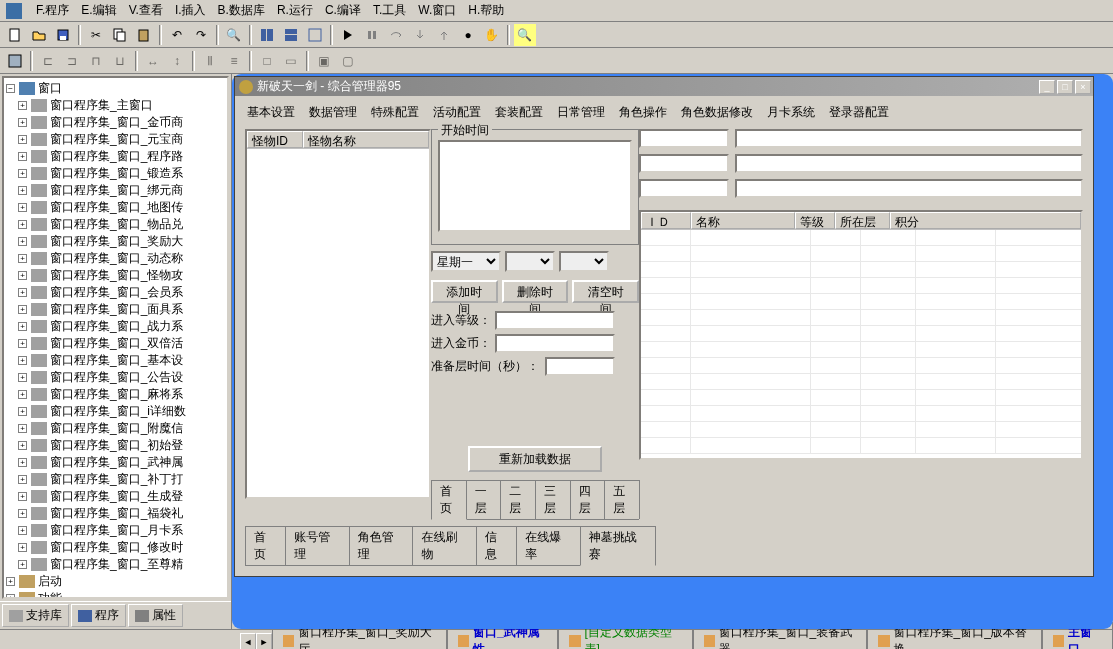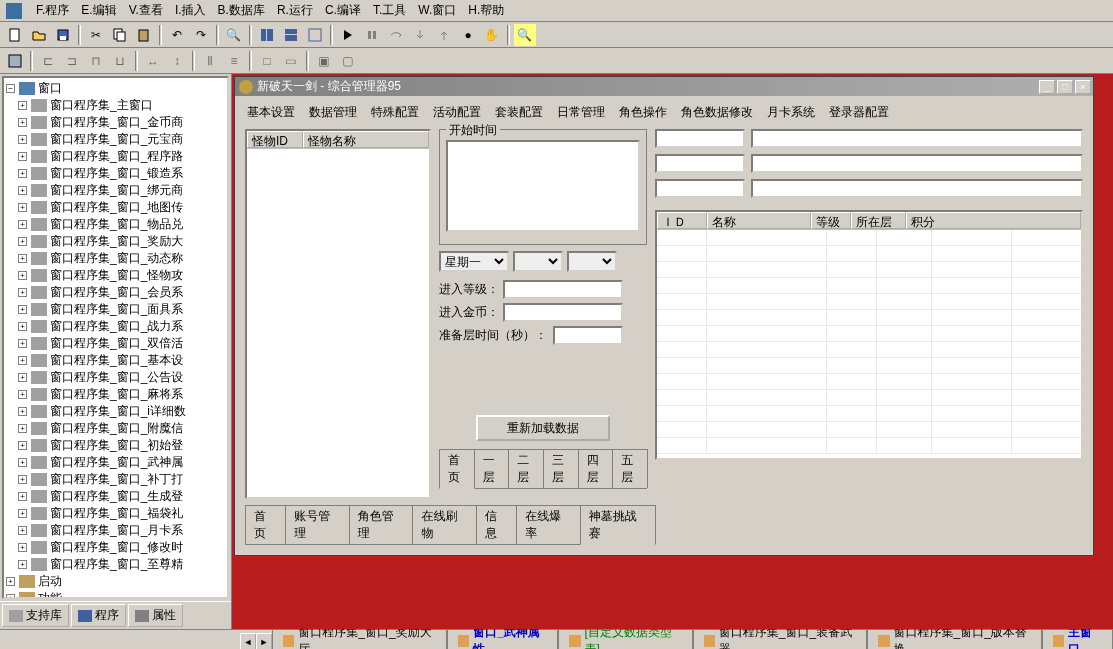--- a/index.html
+++ b/index.html
@@ -16,33 +16,33 @@
 .left-panel { width: 232px; background: #d4d0c8; border-right: 1px solid #808080; display: flex; flex-direction: column; }
 .tree-container { flex: 1; background: white; margin: 2px; border: 2px inset #d4d0c8; overflow-y: scroll; overflow-x: hidden; padding: 2px; }
 .tree-node { display: flex; align-items: center; height: 17px; white-space: nowrap; }
 .tree-expander { width: 9px; height: 9px; border: 1px solid #808080; background: white; font-size: 8px; display: flex; align-items: center; justify-content: center; margin-right: 4px; cursor: default; line-height: 1; }
 .tree-line { width: 12px; flex-shrink: 0; }
 .tree-icon { width: 16px; height: 13px; background: #c0a060; margin-right: 3px; flex-shrink: 0; }
 .tree-icon.gray { background: #a0a0a0; }
 .tree-icon.blue { background: #5080b0; }
 .tree-label { white-space: nowrap; }
 
-.right-panel { flex: 1; background: #b91c1c; padding: 2px; position: relative; }
+.right-panel { flex: 1; background: #3b82f6; padding: 2px; position: relative; border-radius: 9px; }
 
 .mdi-window { width: 860px; background: #d4d0c8; border: 1px solid #404040; position: relative; }
 .mdi-title { height: 19px; background: linear-gradient(to right, #808080, #b0b0b0); color: white; display: flex; align-items: center; padding-left: 4px; }
 .mdi-title-icon { width: 14px; height: 14px; background: #c0a040; border-radius: 50%; margin-right: 4px; }
 .mdi-title-buttons { margin-left: auto; display: flex; }
 .mdi-btn { width: 16px; height: 14px; background: #d4d0c8; border: 1px outset #fff; margin-right: 2px; font-size: 9px; display: flex; align-items: center; justify-content: center; font-family: sans-serif; }
 
 .mdi-body { padding: 6px 10px 10px 10px; }
 .top-menu { display: flex; gap: 10px; margin-bottom: 6px; }
 .top-menu-item { padding: 2px; cursor: default; }
 
-.content-row { display: flex; gap: 8px; }
+.content-row { display: flex; }
 .col-left { width: 186px; }
 .col-mid { width: 208px; }
 .col-right { flex: 1; }
 
 .listview { background: white; border: 2px inset #d4d0c8; }
 .lv-header { display: flex; background: #d4d0c8; border-bottom: 1px solid #c0c0c0; }
 .lv-col { border: 1px outset #fff; padding: 1px 4px; height: 17px; overflow: hidden; }
 .lv-body { overflow: hidden; }
 .lv-row { display: flex; height: 16px; border-bottom: 1px solid #e8e8e8; }
 .lv-cell { border-right: 1px solid #e8e8e8; }
@@ -453,20 +453,25 @@
             <div class="groupbox" style="height:116px">
               <span class="groupbox-title">开始时间</span>
               <div class="listbox" style="height:92px;width:100%"></div>
             </div>
             <div class="form-row">
               <select style="width:70px"><option>星期一</option></select>
               <select style="width:50px"><option></option></select>
               <select style="width:50px"><option></option></select>
             </div>
             <div class="form-row" style="margin-top:8px">
+              <button class="btn">添加时间</button>
+              <button class="btn">删除时间</button>
+              <button class="btn">清空时间</button>
+            </div>
+            <div class="form-row" style="margin-top:8px">
               <span class="form-label">进入等级：</span>
               <input class="textbox" style="width: 120px;">
             </div>
             <div class="form-row">
               <span class="form-label">进入金币：</span>
               <input class="textbox" style="width: 120px;">
             </div>
             <div class="form-row">
               <span style="width:110px">准备层时间（秒）：</span>
               <input class="textbox" style="width: 70px;">

